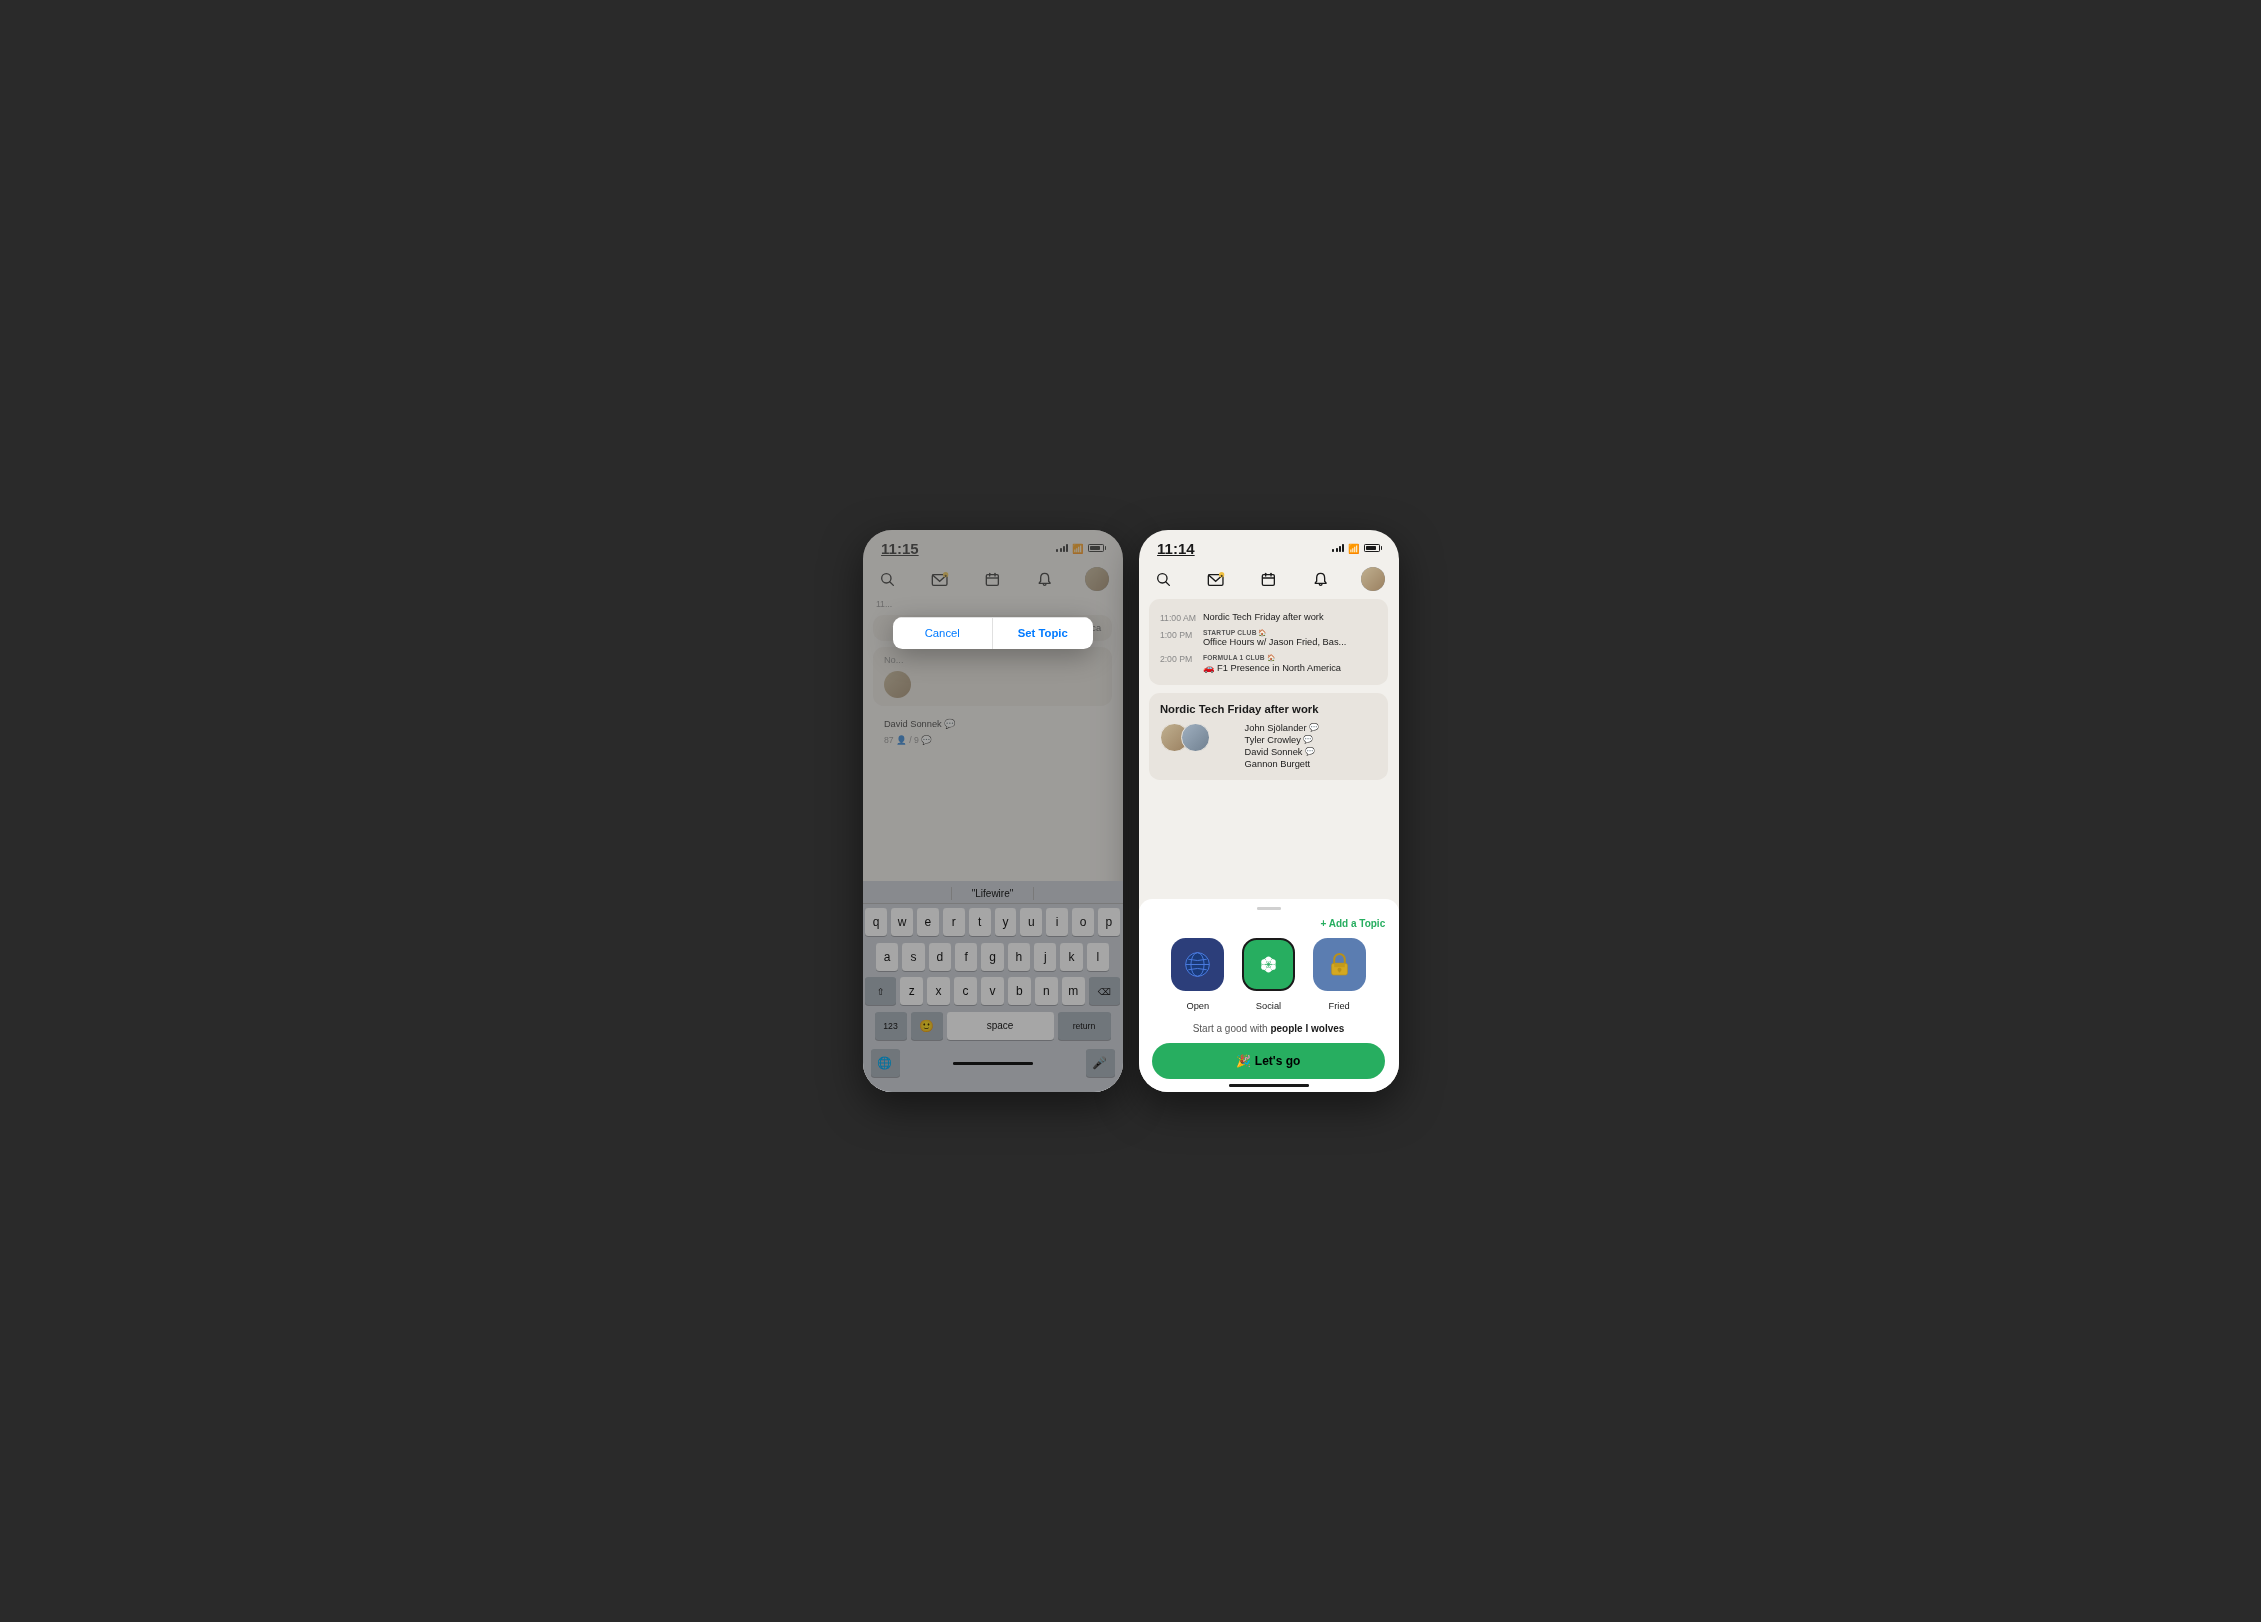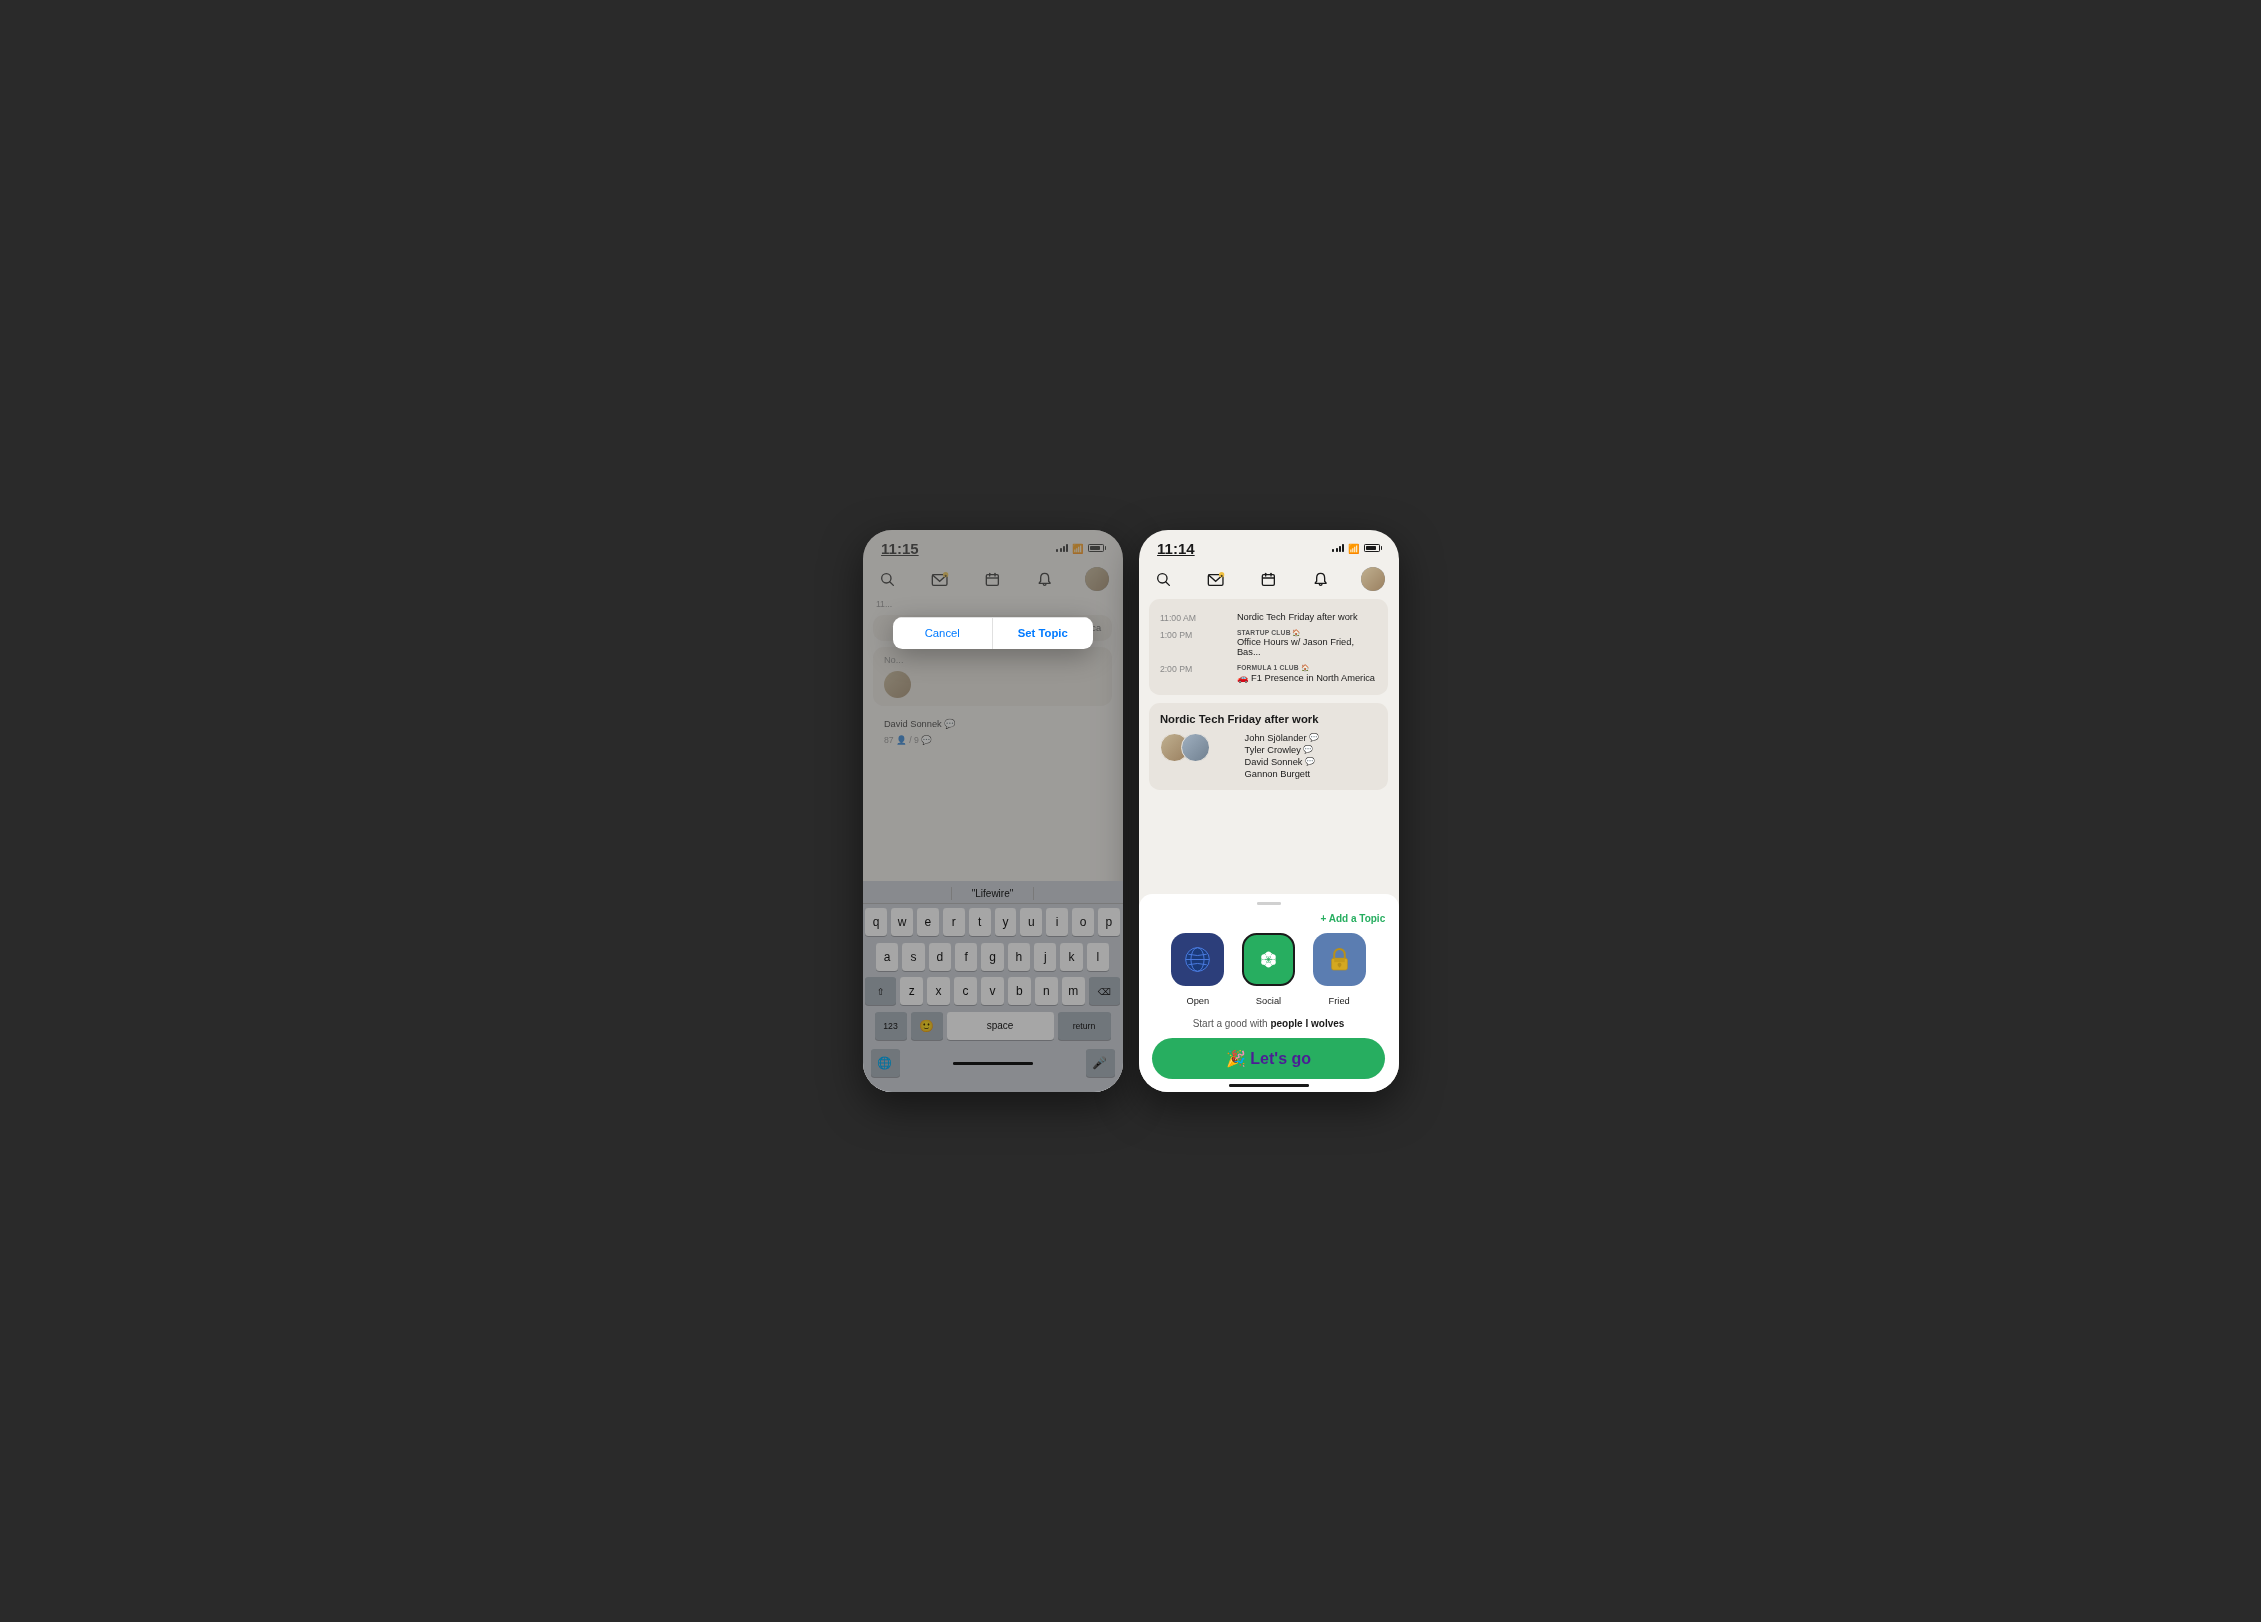--- a/index.html
+++ b/index.html
@@ -126,21 +126,20 @@
       background: #e8e4de;
       border-radius: 10.7px;
       padding: 9.3px 10.7px;
       margin-bottom: 8px;
     }
     .schedule-row {
       display: flex;
       align-items: flex-start;
       padding: 3.3px 0;
       font-size: 9.3px;
-      gap: 34px;
     }
     .schedule-time {
       color: #888;
       width: 43px;
       flex-shrink: 0;
       font-size: 8.7px;
       padding-top: 0.7px;
     }
     .schedule-info {
       flex: 1;
@@ -280,25 +279,25 @@
       font-size: 10px;
       color: #555;
       margin-bottom: 9.3px;
     }
     .start-info strong {
       font-weight: 700;
       color: #1a1a1a;
     }
     .lets-go-btn {
       background: #27ae60;
-      color: #4c1d95;
+      color: #000000;
       border: none;
       border-radius: 33px;
       padding: 10.7px 27px;
-      font-size: 16px;
+      font-size: 12px;
       font-weight: 700;
       width: 100%;
       cursor: pointer;
       display: flex;
       align-items: center;
       justify-content: center;
       gap: 5.3px;
     }
     
     .dialog-overlay {

